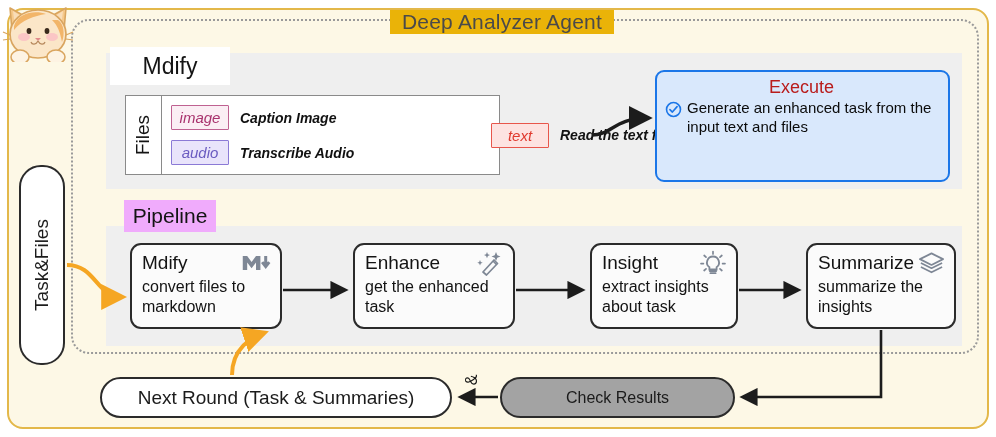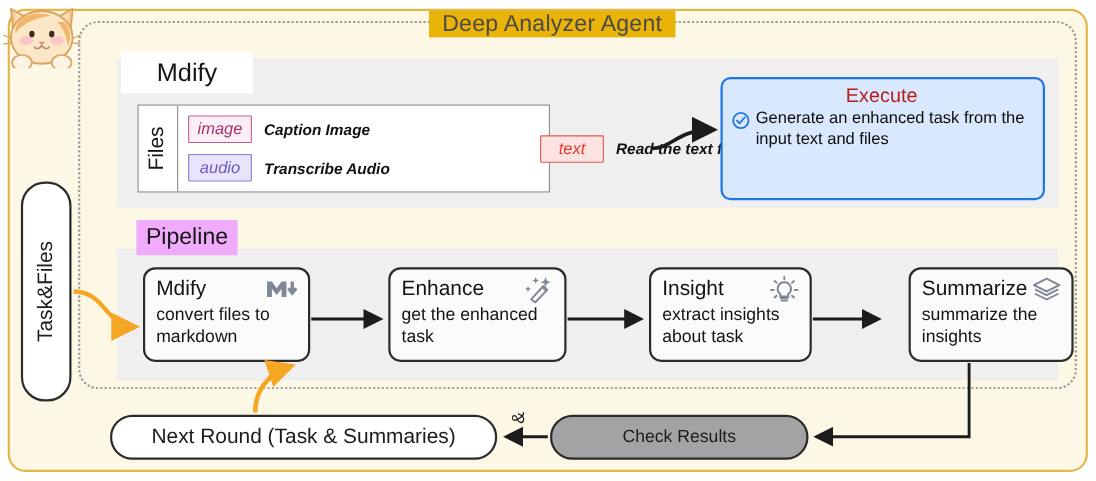--- a/index.html
+++ b/index.html
@@ -192,21 +192,21 @@
   .step-head {
     display: flex; align-items: center; justify-content: space-between;
     height: 26px;
   }
   .step-title { font-size: 19px; color: #131313; white-space: nowrap; }
   .step-desc { font-size: 16px; color: #131313; line-height: 19.5px; margin-top: 1px; }
 
   #step-mdify     { left: 130px; width: 152px; }
   #step-enhance   { left: 353px; width: 162px; }
   #step-insight   { left: 590px; width: 148px; }
-  #step-summarize { left: 826px; width: 150px; }
+  #step-summarize { left: 806px; width: 150px; }
 
   
   #next-round-box {
     position: absolute;
     left: 100px; top: 377px;
     width: 352px; height: 41px;
     background: #ffffff;
     border: 2px solid #2b2b2b;
     border-radius: 21px;
     display: flex; align-items: center; justify-content: center;

